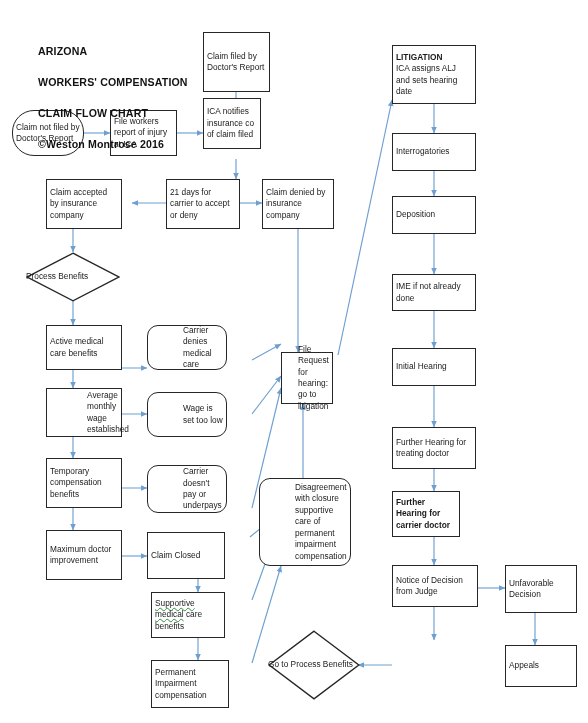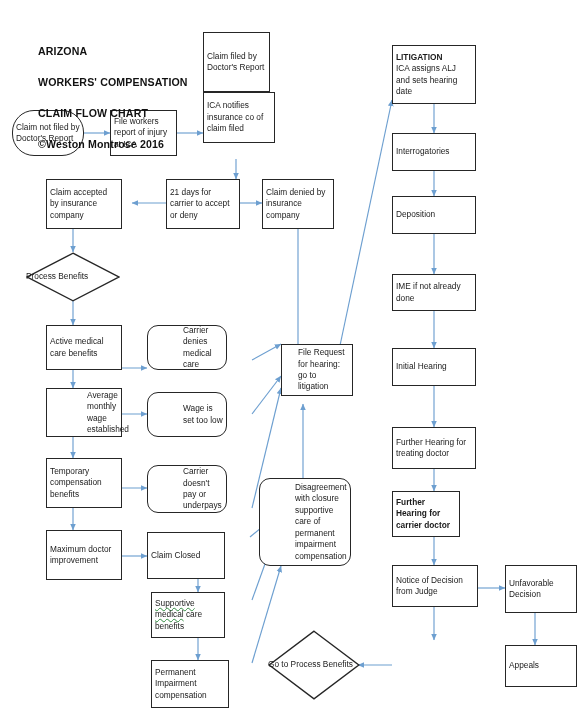--- a/index.html
+++ b/index.html
@@ -145,21 +145,21 @@
   </div>
 
   <div class="node" style="left:12px;top:110px;width:72px;height:46px;border-radius:22px;">
     <span class="txt">Claim not filed by Doctor's Report</span>
   </div>
 
   <div class="node" style="left:110px;top:110px;width:67px;height:46px;">
     <span class="txt">File workers report of injury at ICA</span>
   </div>
 
-  <div class="node" style="left:203px;top:92px;width:72px;height:51px;">
+  <div class="node" style="left:203px;top:98px;width:58px;height:51px;">
     <span class="txt">ICA notifies insurance co of claim filed</span>
   </div>
 
   <div class="node" style="left:46px;top:179px;width:76px;height:50px;">
     <span class="txt">Claim accepted by insurance company</span>
   </div>
 
   <div class="node" style="left:166px;top:179px;width:74px;height:50px;">
     <span class="txt">21 days for carrier to accept or deny</span>
   </div>
@@ -210,21 +210,21 @@
   </div>
 
   <div class="node" style="left:151px;top:592px;width:74px;height:46px;">
     <span class="txt"><span class="spell">Supportive medical</span><span> care benefits</span></span>
   </div>
 
   <div class="node" style="left:151px;top:660px;width:78px;height:48px;">
     <span class="txt">Permanent Impairment compensation</span>
   </div>
 
-  <div class="node" style="left:281px;top:344px;width:72px;height:52px;padding-left:16px;">
+  <div class="node" style="left:281px;top:352px;width:52px;height:52px;padding-left:16px;">
     <span class="txt">File Request for hearing: go to litigation</span>
   </div>
 
   <div class="node rounded" style="left:259px;top:478px;width:92px;height:88px;">
     <span class="txt">Disagreement with closure supportive care of permanent impairment compensation</span>
   </div>
 
   <div class="node diamond" style="left:268px;top:630px;width:92px;height:70px;">
     <div class="dwrap">
       <svg width="92" height="70" viewBox="0 0 92 70">

